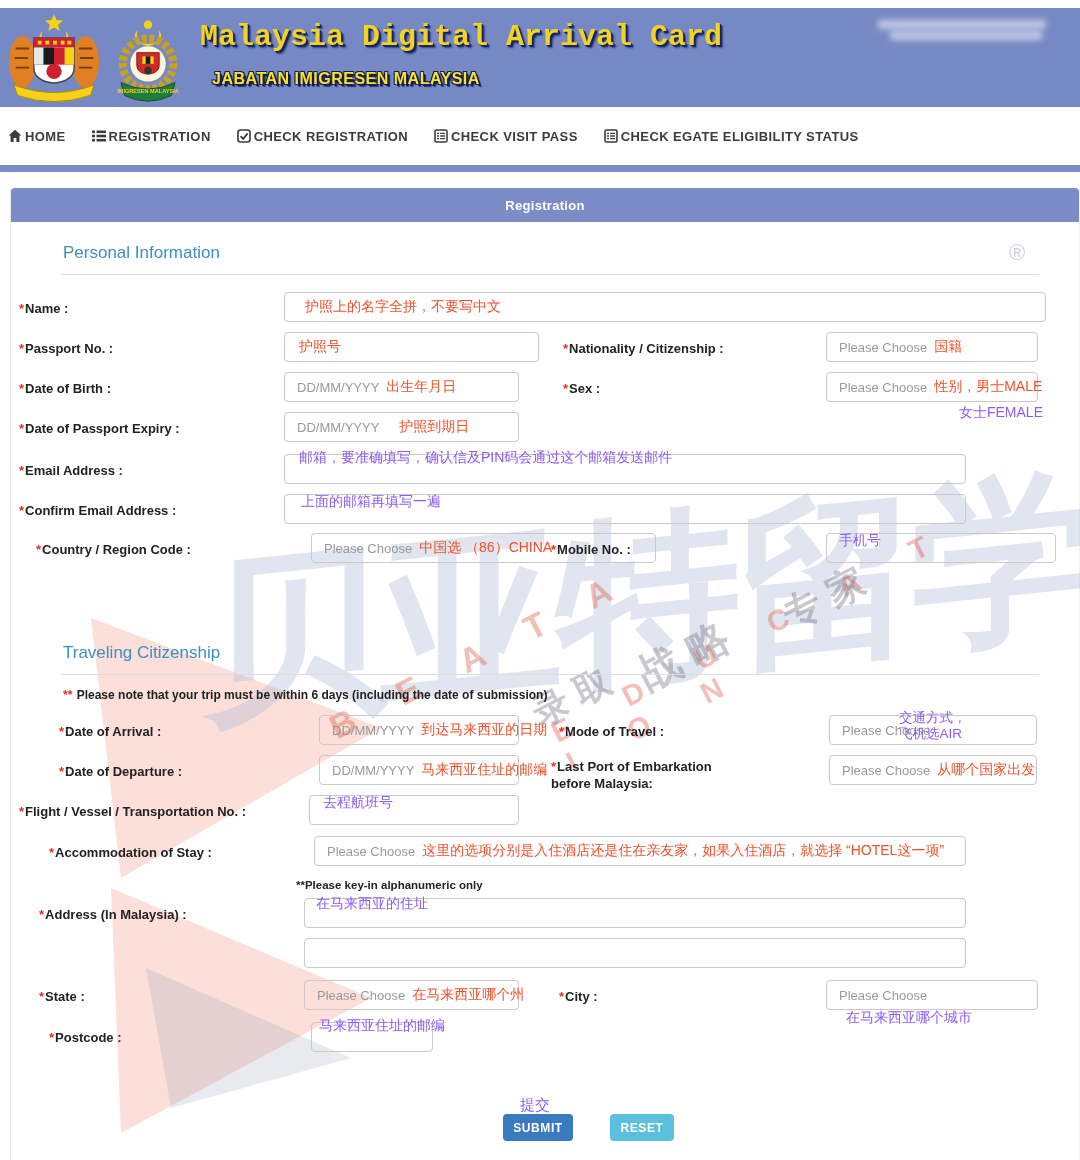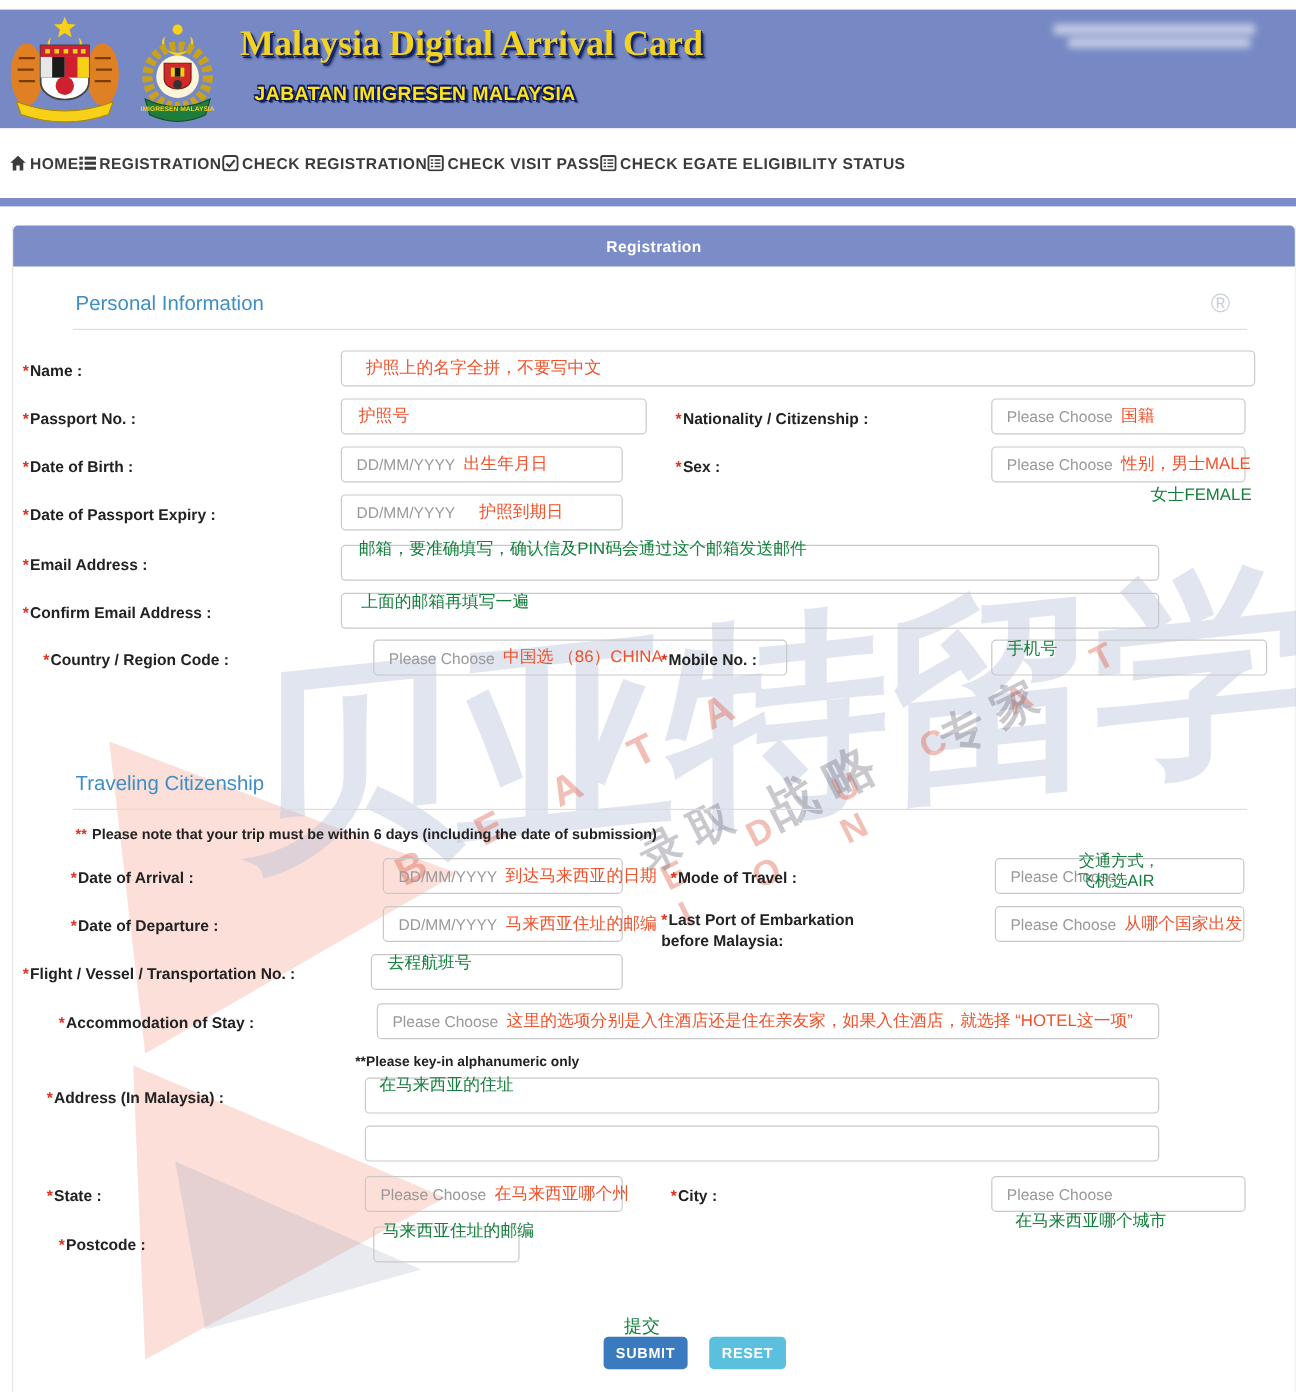--- a/index.html
+++ b/index.html
@@ -2,31 +2,31 @@
 <html><head>
 <meta charset="utf-8">
 <style>
   * { box-sizing: border-box; margin: 0; padding: 0; }
   html,body { width:1080px; height:1160px; background:#fff;
     font-family:"Liberation Sans","DejaVu Sans",sans-serif; position:relative; overflow:hidden; }
 
   
   .masthead { position:absolute; left:0; top:8px; width:1080px; height:99px; background:#7789c4; }
   .logo { position:absolute; }
-  .app-title { position:absolute; left:200px; top:12px; font-family:Liberation Serif, serif;
+  .app-title { position:absolute; left:200px; top:12px; font-family:Liberation Mono, monospace;
     font-weight:bold; font-size:30px; color:#f2d321;
     text-shadow:1px 1px 0 #16246b, 2px 2px 0 #16246b, 3px 3px 2px rgba(10,20,70,.6); }
   .app-subtitle { position:absolute; left:212px; top:62px; font-weight:bold; font-size:16px; color:#ffe41c;
     letter-spacing:.5px;
     text-shadow:-1px -1px 0 #101c5a,1px -1px 0 #101c5a,-1px 1px 0 #101c5a,2px 2px 0 #101c5a,3px 3px 1px rgba(10,20,70,.7); }
   .redact { position:absolute; background:rgba(255,255,255,.55); filter:blur(3px); border-radius:2px; }
 
   
   .nav { position:absolute; left:0; top:107px; width:1080px; height:58px; background:#fff;
-    display:flex; align-items:center; padding-left:8px; }
+    display:flex; align-items:center; gap:26px; padding-left:8px; }
   .nav-item { display:flex; align-items:center; gap:3px; font-weight:bold; font-size:13px; color:#3b3b3b;
     letter-spacing:.4px; cursor:pointer; white-space:nowrap; }
   .nav-item svg { display:block; }
   .nav-strip { position:absolute; left:0; top:165px; width:1080px; height:7px; background:#7b8cc6; }
 
   
   .panel { position:absolute; left:10px; top:188px; width:1070px; height:972px; background:#fff;
     border-left:1px solid #e7e7e7; border-right:1px solid #f2f2f2; }
   .panel-bar { position:absolute; left:0; top:0; width:100%; height:34px; background:#7b8cc6;
     border-radius:4px 4px 0 0; color:#fff; font-weight:bold; font-size:13px;
@@ -35,29 +35,29 @@
   .hr { position:absolute; left:50px; width:978px; border-top:1px solid #ddd; height:0; z-index:2; }
 
   .lbl { position:absolute; font-weight:bold; font-size:13px; color:#222; 
     white-space:nowrap; z-index:2; line-height:17px; }
   .req { color:#e0301e; margin-right:1px; }
   .box { position:absolute; height:30px; border:1px solid #c9c9c9; border-radius:4px; background:transparent;
     display:flex; align-items:center; padding:0 12px; font-size:13px; white-space:nowrap; z-index:2; }
   .ph { color:#999; }
   .box .note { margin-left:7px;text-align:right; }
   .note { color:#f0512a; font-size:14px; }
-  .note-abs { position:absolute; color:#15803d; font-size:14px; white-space:nowrap; z-index:3; }
+  .note-abs { position:absolute; color:#8b5cf6; font-size:14px; white-space:nowrap; z-index:3; }
   .bnote { position:absolute; font-weight:bold; font-size:12px; color:#222; z-index:2; white-space:nowrap; }
   .bnote .req { font-size:12px; }
 
   .btn { position:absolute; height:27px; border:none; border-radius:4px; color:#fff; font-weight:bold;
     font-size:12px; letter-spacing:.6px; display:flex; align-items:center; justify-content:center;
     cursor:pointer; z-index:2; font-family:inherit; }
   .btn-submit { background:#3a7abf; width:70px; }
-  .btn-reset  { background:#5bc0de; width:64px; }
+  .btn-reset  { background:#5bc0de; width:64px;margin-left:19px; }
 
   
   .wm { position:absolute; pointer-events:none; z-index:1; }
   .wm-brand { left:195px; top:290px; font-size:182px; font-weight:bold; letter-spacing:-6px;
     color:rgba(176,186,214,.38); transform:skewX(-6deg) rotate(-6deg); white-space:nowrap; }
   .wm-latin { font-weight:bold; color:rgba(222,96,72,.4); transform:rotate(-27deg); transform-origin:left bottom; }
   .wm-cn { font-weight:bold; color:rgba(125,125,138,.42); transform:rotate(-27deg); }
   .wm-reg { left:998px; top:52px; font-size:22px; color:rgba(175,182,202,.65); }
 </style>
 </head>

